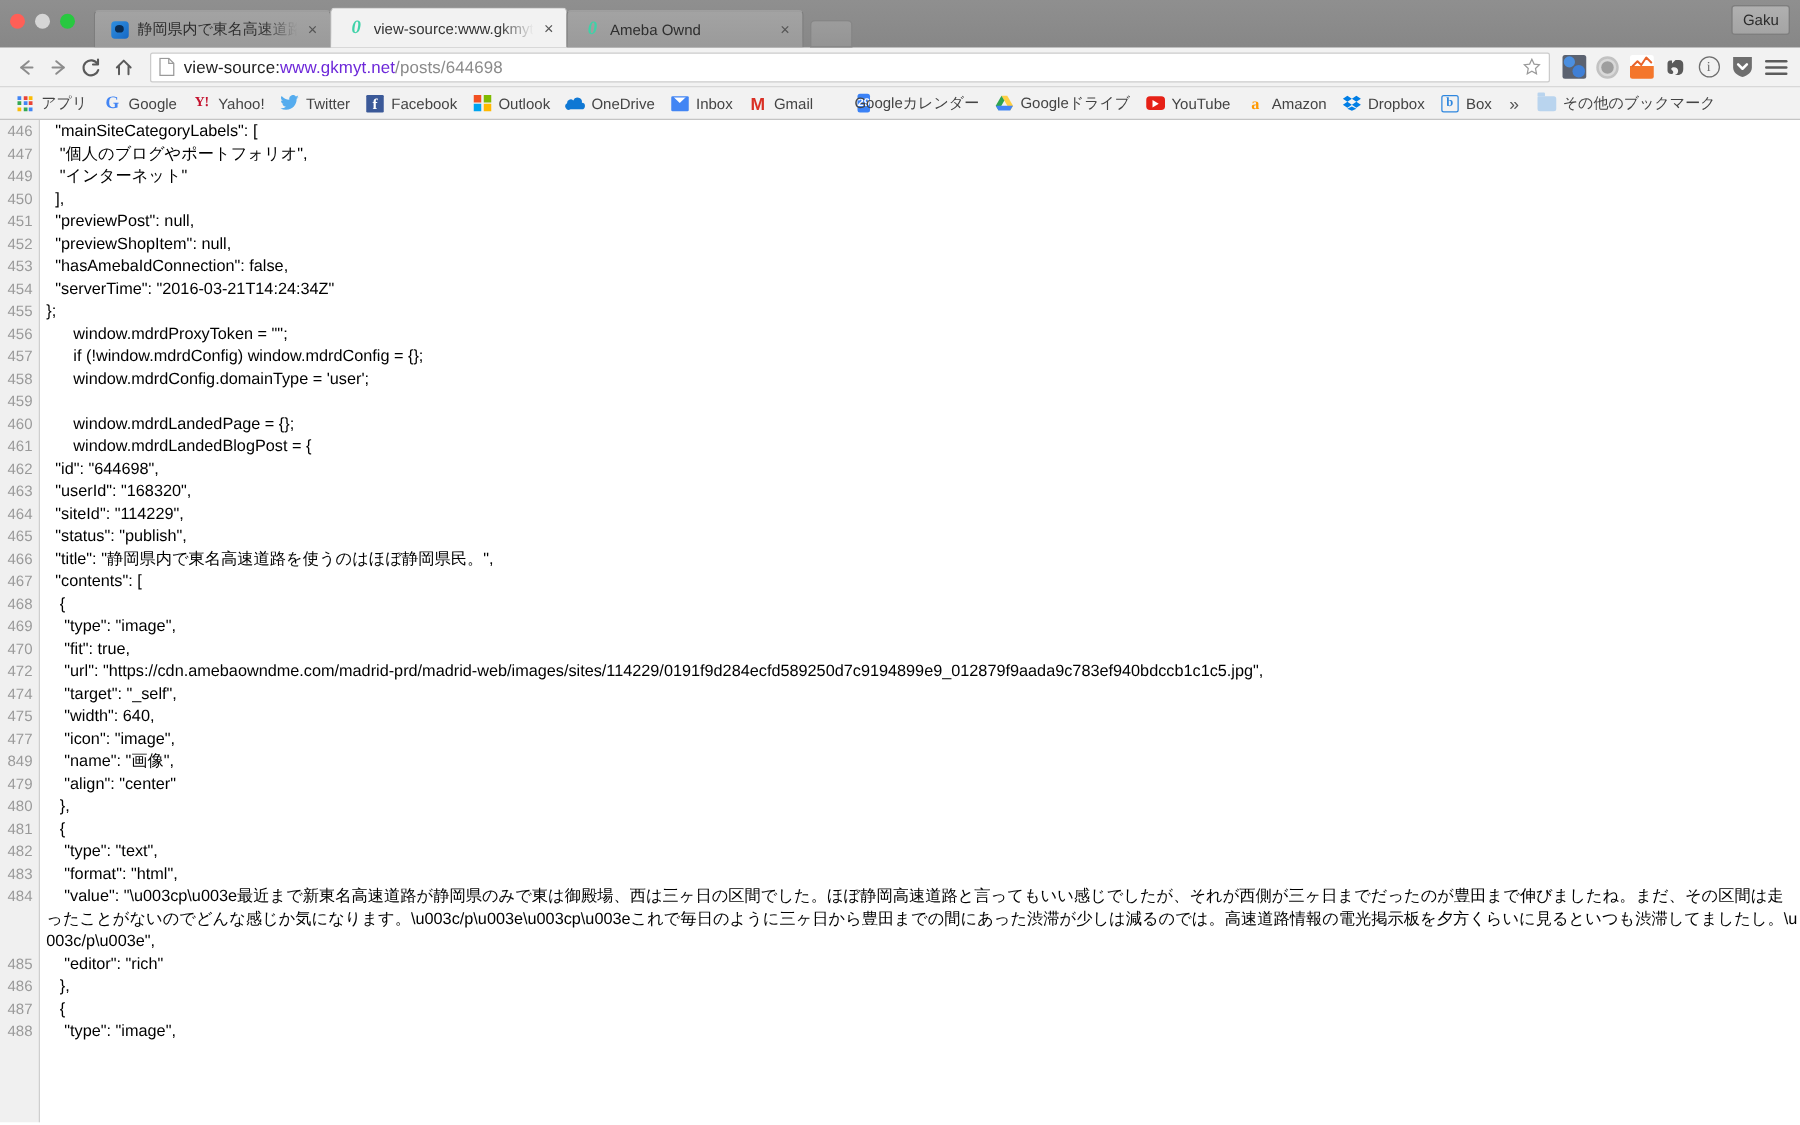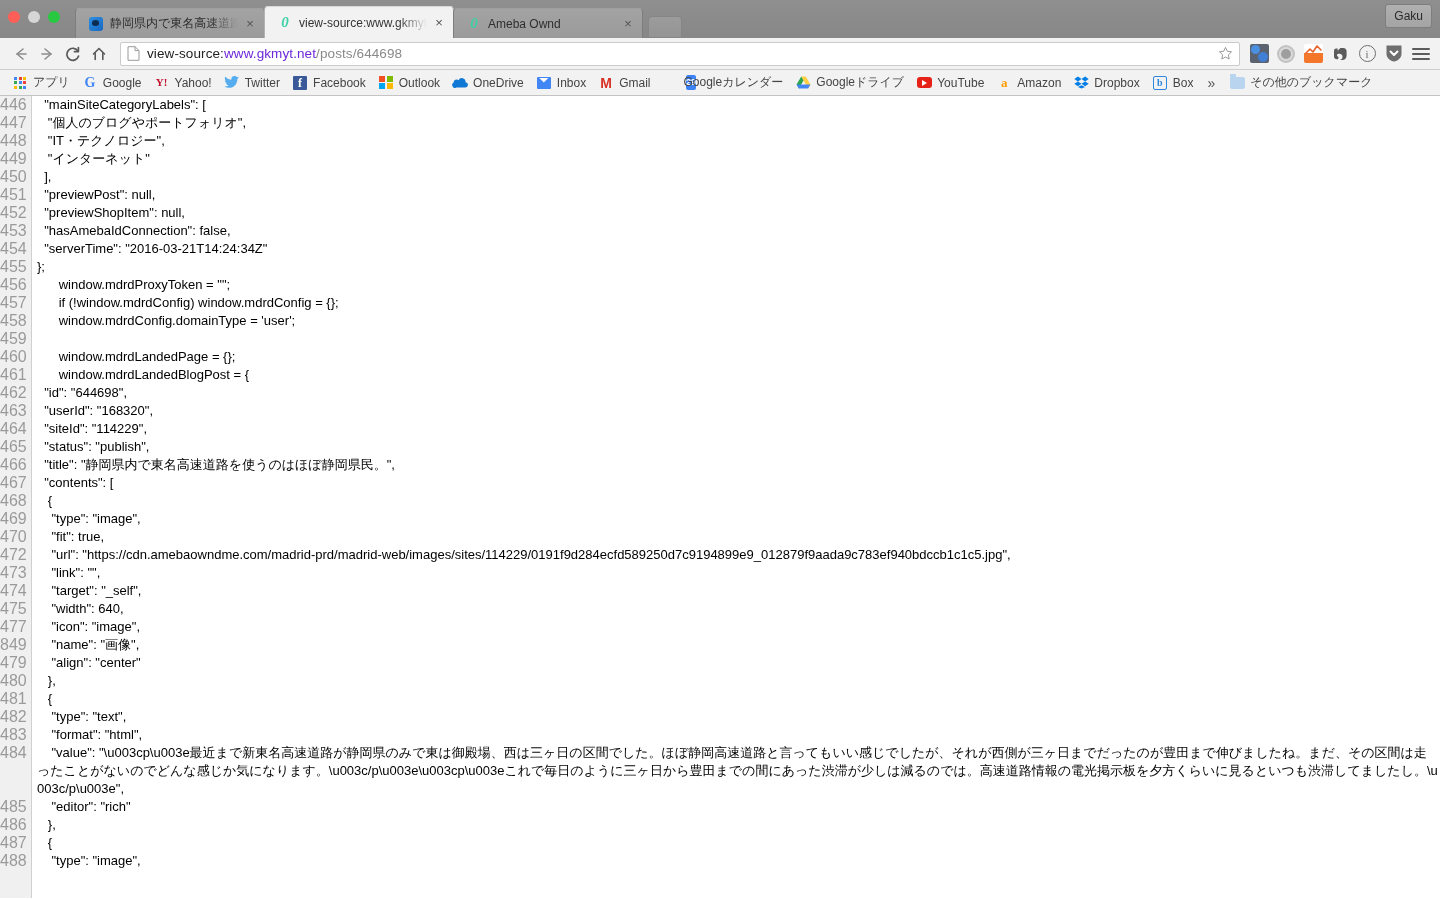--- a/index.html
+++ b/index.html
@@ -294,21 +294,21 @@
     align-items: flex-start;
     min-height: 18px;
   }
   .lno {
     flex: 0 0 31px;
     width: 31px;
     box-sizing: border-box;
     text-align: right;
     padding-right: 5px;
     color: #9a9a9a;
-    font-size: 16px;
+    font-size: 12px;
     line-height: 18px;
     user-select: none;
   }
   .ltxt {
     flex: 1 1 auto;
     padding-left: 6px;
     white-space: pre-wrap;
     word-break: break-all;
     overflow-wrap: anywhere;
     font-size: 13px;
@@ -581,24 +581,20 @@
   <div class="code" id="code-root">
       <div class="line">
         <span class="lno">446</span>
         <span class="ltxt">  "mainSiteCategoryLabels": [</span>
       </div>
       <div class="line">
         <span class="lno">447</span>
         <span class="ltxt">   "個人のブログやポートフォリオ",</span>
       </div>
       <div class="line">
-        <span class="lno">448</span>
-        <span class="ltxt">   "IT・テクノロジー",</span>
-      </div>
-      <div class="line">
         <span class="lno">449</span>
         <span class="ltxt">   "インターネット"</span>
       </div>
       <div class="line">
         <span class="lno">450</span>
         <span class="ltxt">  ],</span>
       </div>
       <div class="line">
         <span class="lno">451</span>
         <span class="ltxt">  "previewPost": null,</span>
@@ -677,24 +673,20 @@
       </div>
       <div class="line">
         <span class="lno">470</span>
         <span class="ltxt">    "fit": true,</span>
       </div>
       <div class="line">
         <span class="lno">472</span>
         <span class="ltxt">    "url": "https://cdn.amebaowndme.com/madrid-prd/madrid-web/images/sites/114229/0191f9d284ecfd589250d7c9194899e9_012879f9aada9c783ef940bdccb1c1c5.jpg",</span>
       </div>
       <div class="line">
-        <span class="lno">473</span>
-        <span class="ltxt">    "link": "",</span>
-      </div>
-      <div class="line">
         <span class="lno">474</span>
         <span class="ltxt">    "target": "_self",</span>
       </div>
       <div class="line">
         <span class="lno">475</span>
         <span class="ltxt">    "width": 640,</span>
       </div>
       <div class="line">
         <span class="lno">477</span>
         <span class="ltxt">    "icon": "image",</span>

